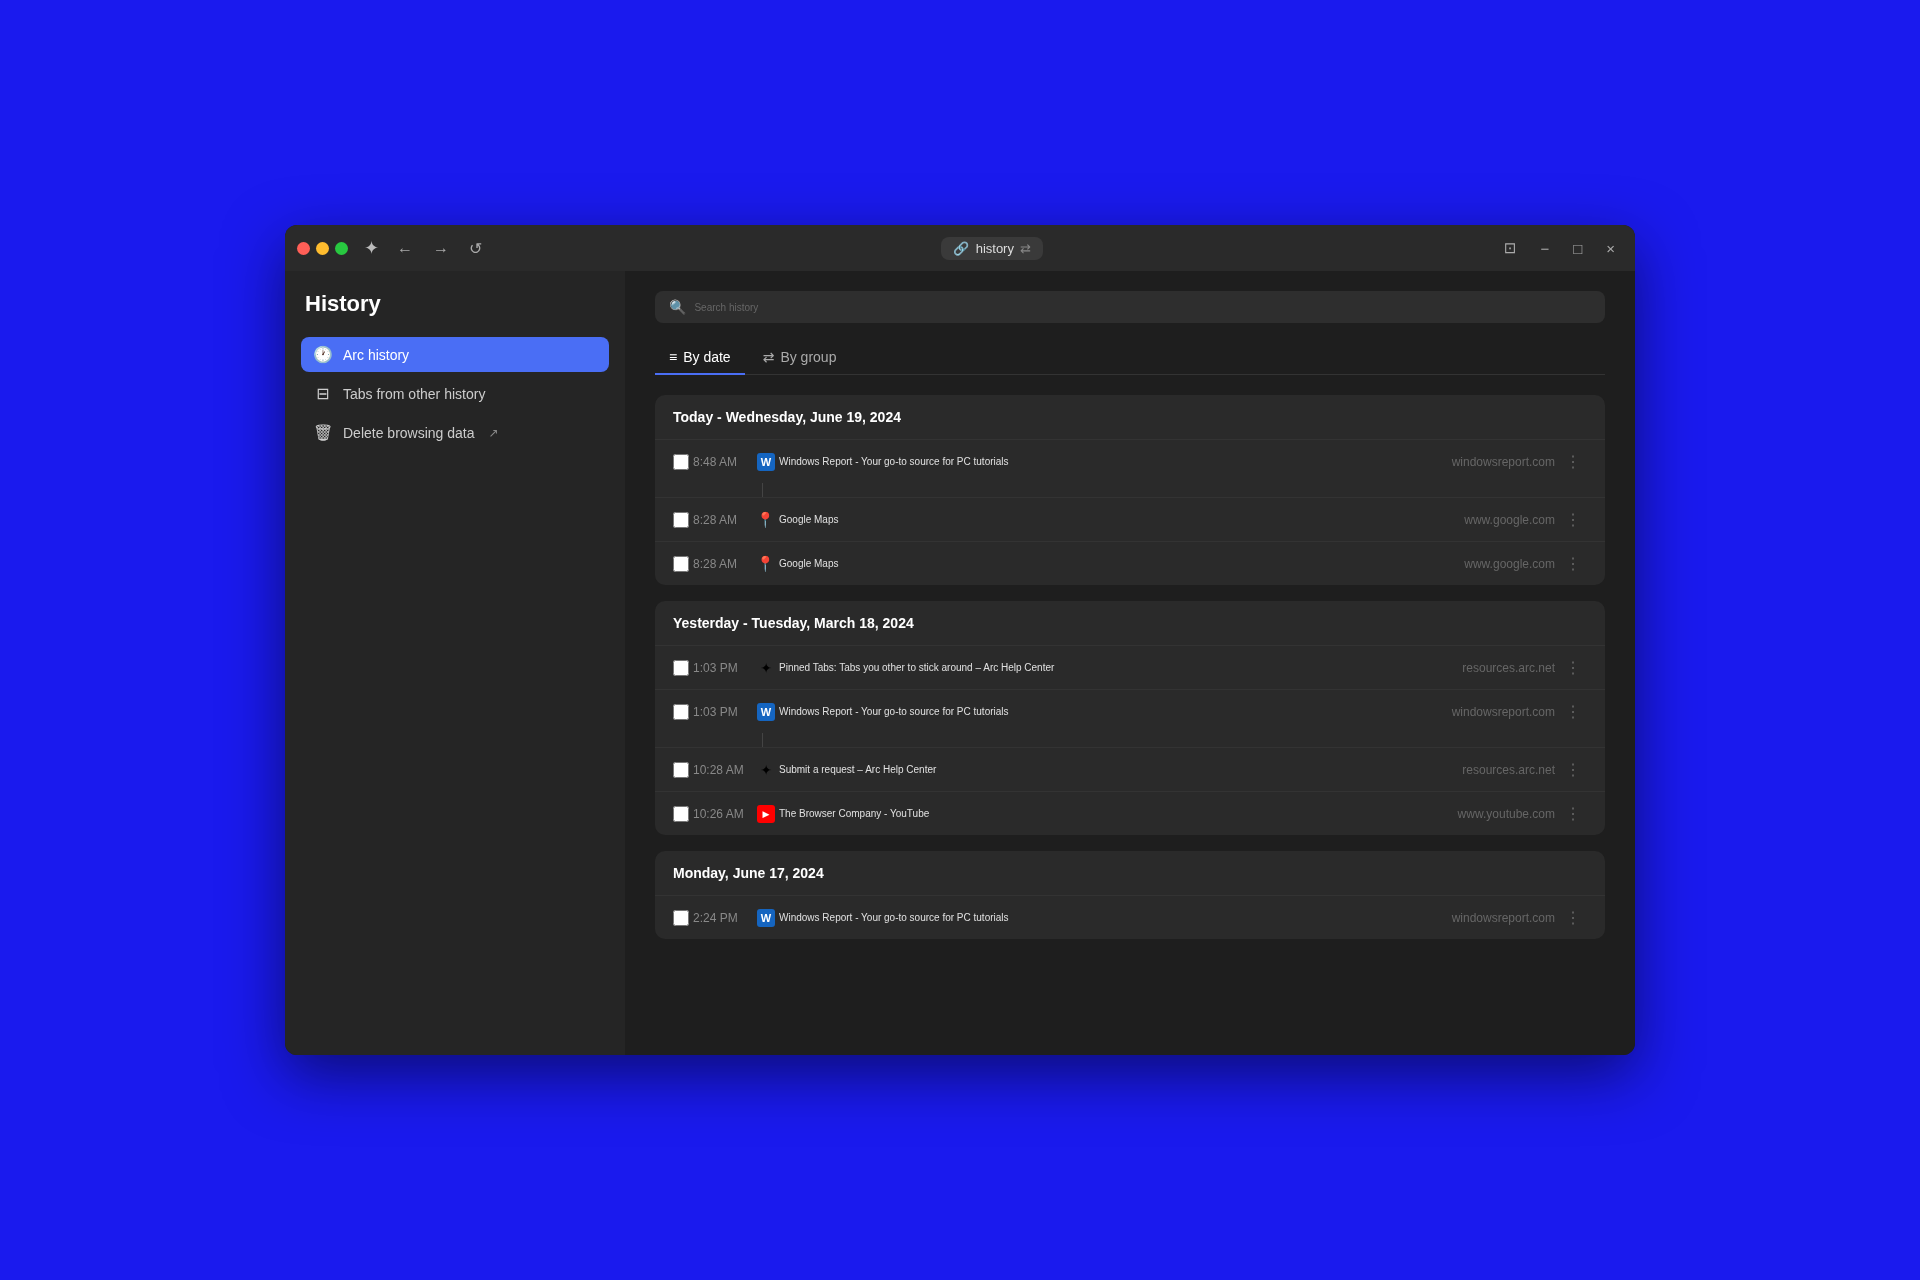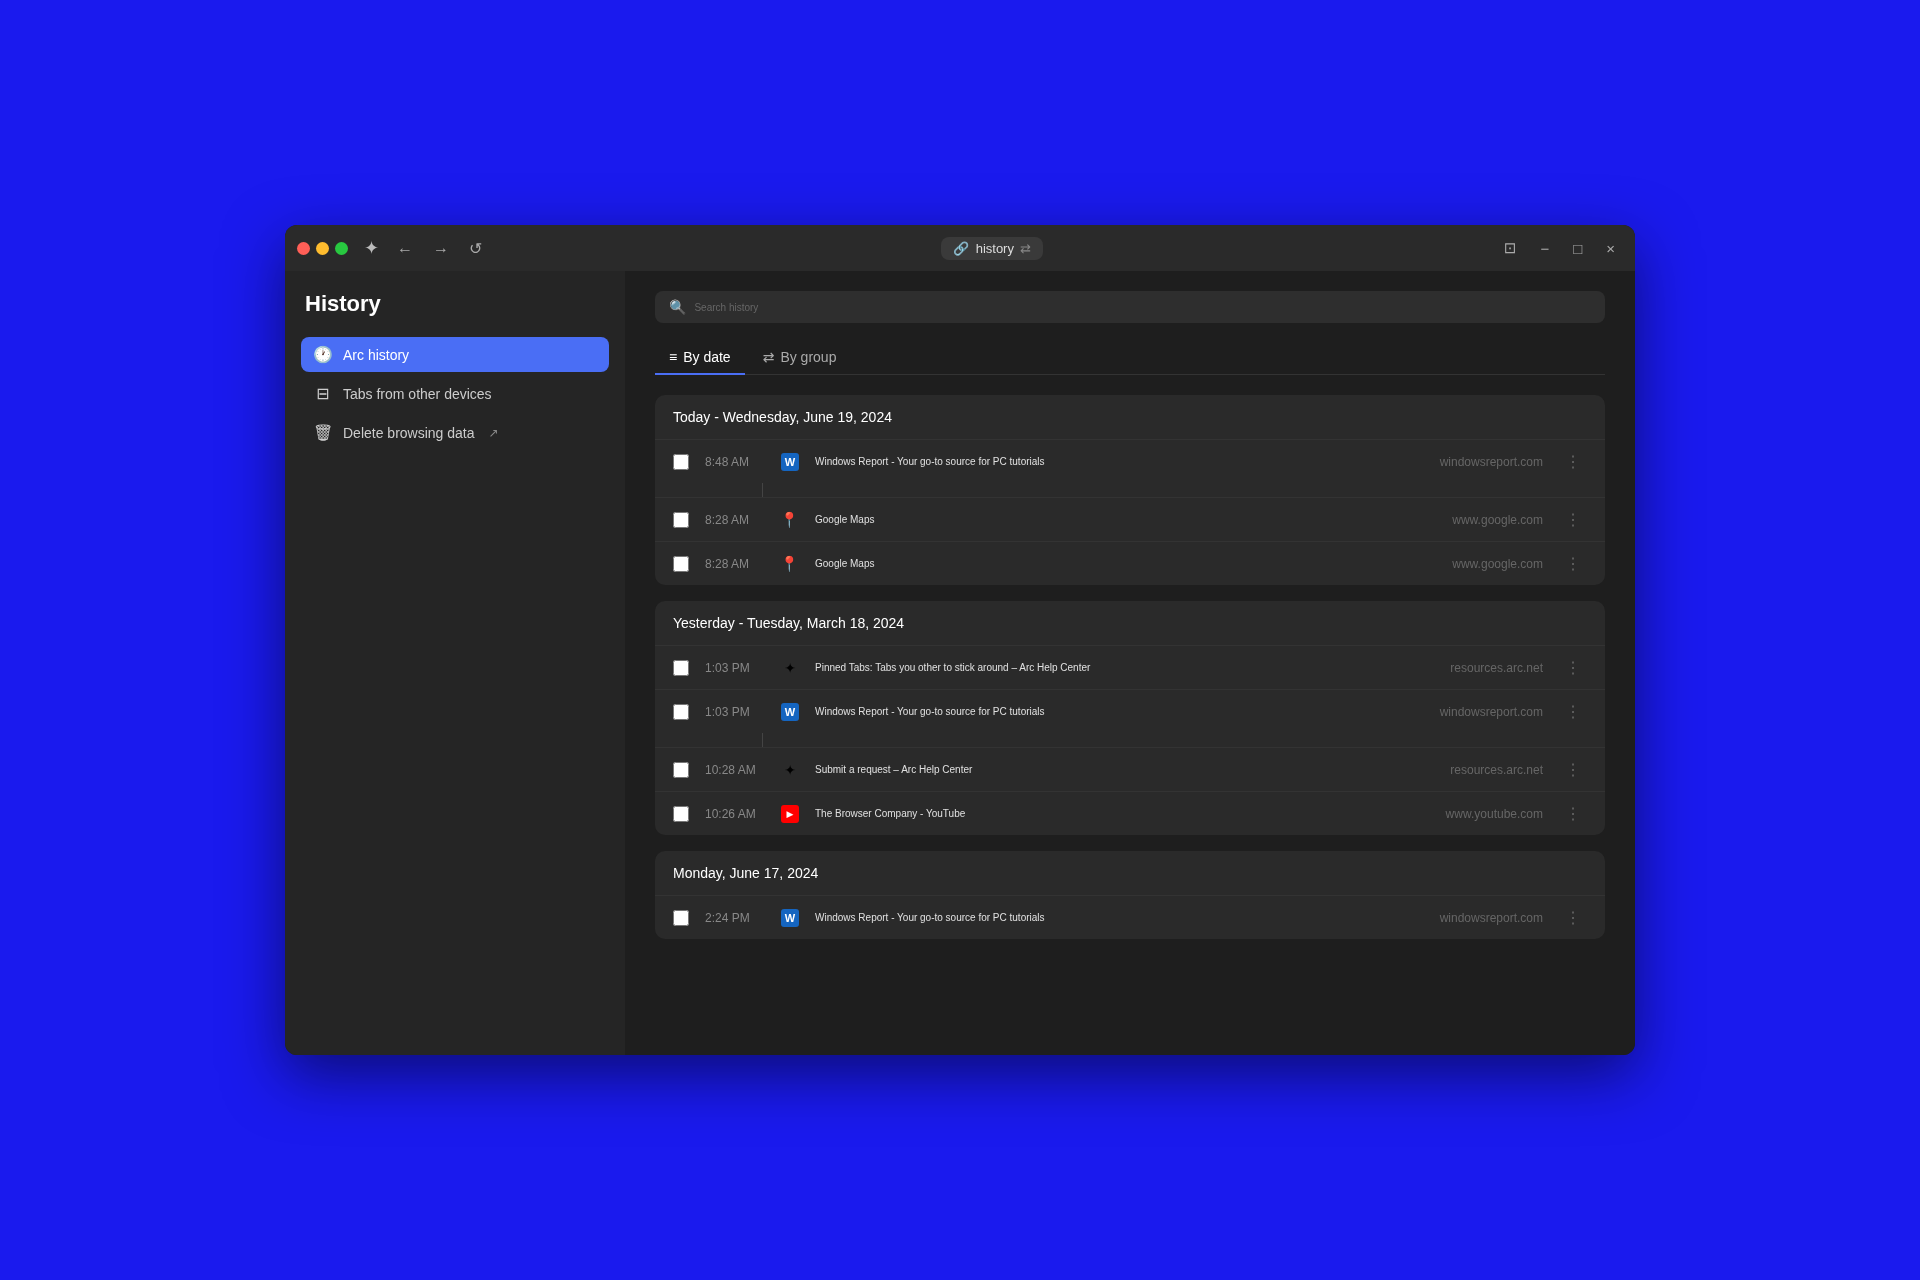--- a/index.html
+++ b/index.html
@@ -188,26 +188,26 @@
     .date-section {
       background: #2a2a2a;
       border-radius: 10px;
       margin-bottom: 16px;
       overflow: hidden;
     }
     .date-header {
       padding: 14px 18px;
       color: #ffffff;
       font-size: 14px;
-      font-weight: 400;
+      font-weight: 700;
     }
     .history-entry {
       display: flex;
       align-items: center;
-      gap: 16px;
+      gap: 4px;
       padding: 10px 18px;
       border-top: 1px solid #333;
       cursor: pointer;
     }
     .entry-checkbox {
       width: 16px; height: 16px;
       border: 1.5px solid #555;
       border-radius: 3px;
       flex-shrink: 0;
       cursor: pointer;
@@ -322,21 +322,21 @@
   <div class="main-content">
 
     <div class="sidebar">
       <div class="sidebar-title">History</div>
       <div class="sidebar-item active">
         <span class="sidebar-icon">🕐</span>
         <span>Arc history</span>
       </div>
       <div class="sidebar-item">
         <span class="sidebar-icon">⊟</span>
-        <span>Tabs from other devices</span>
+        <span>Tabs from other history</span>
       </div>
       <div class="sidebar-item">
         <span class="sidebar-icon">🗑</span>
         <span>Delete browsing data</span>
         <span style="color:#888;font-size:12px;margin-left:4px;">↗</span>
       </div>
     </div>
 
     <div class="history-panel">
 

